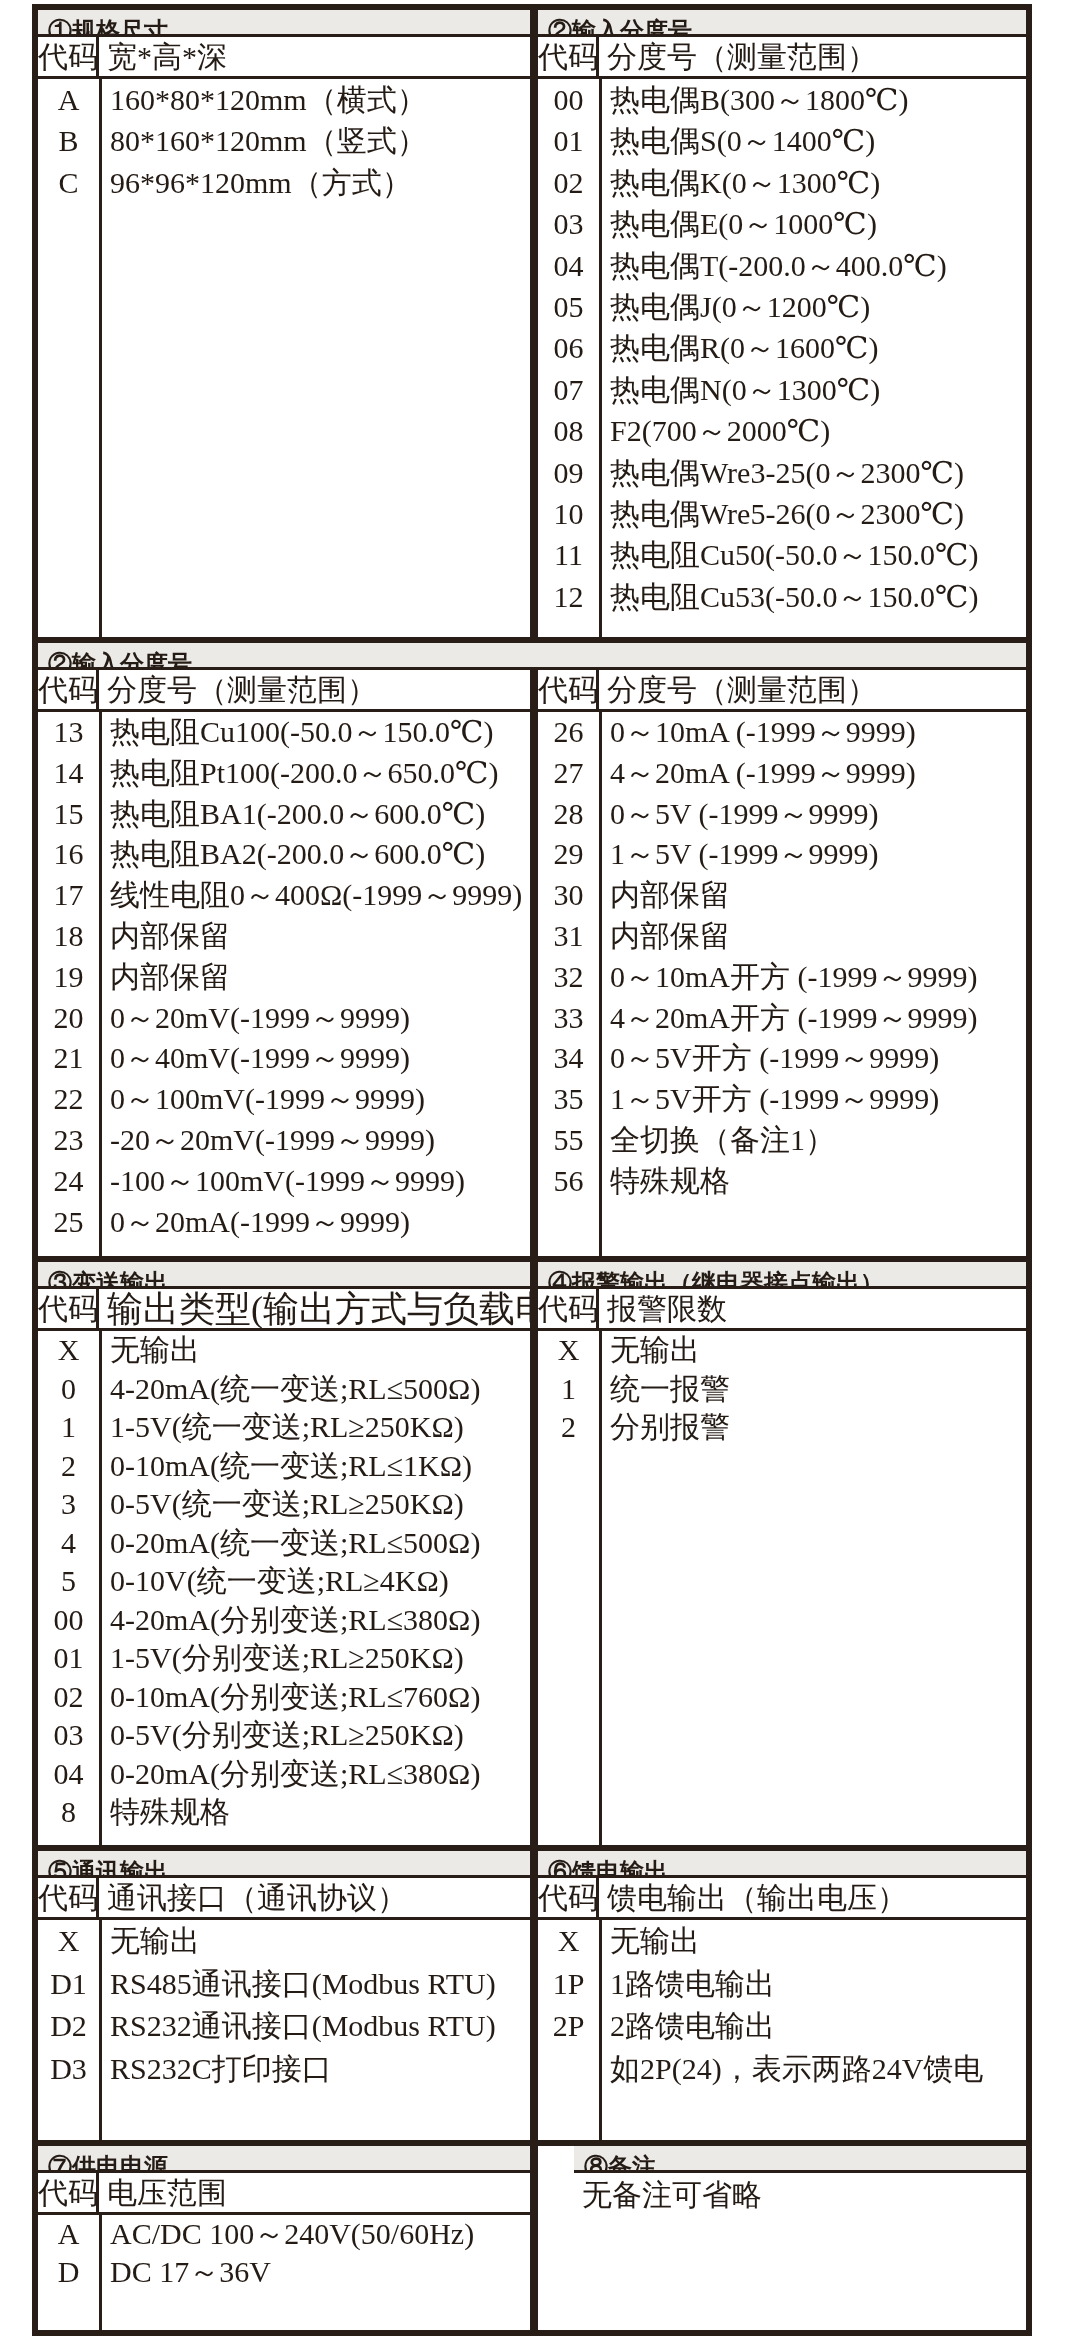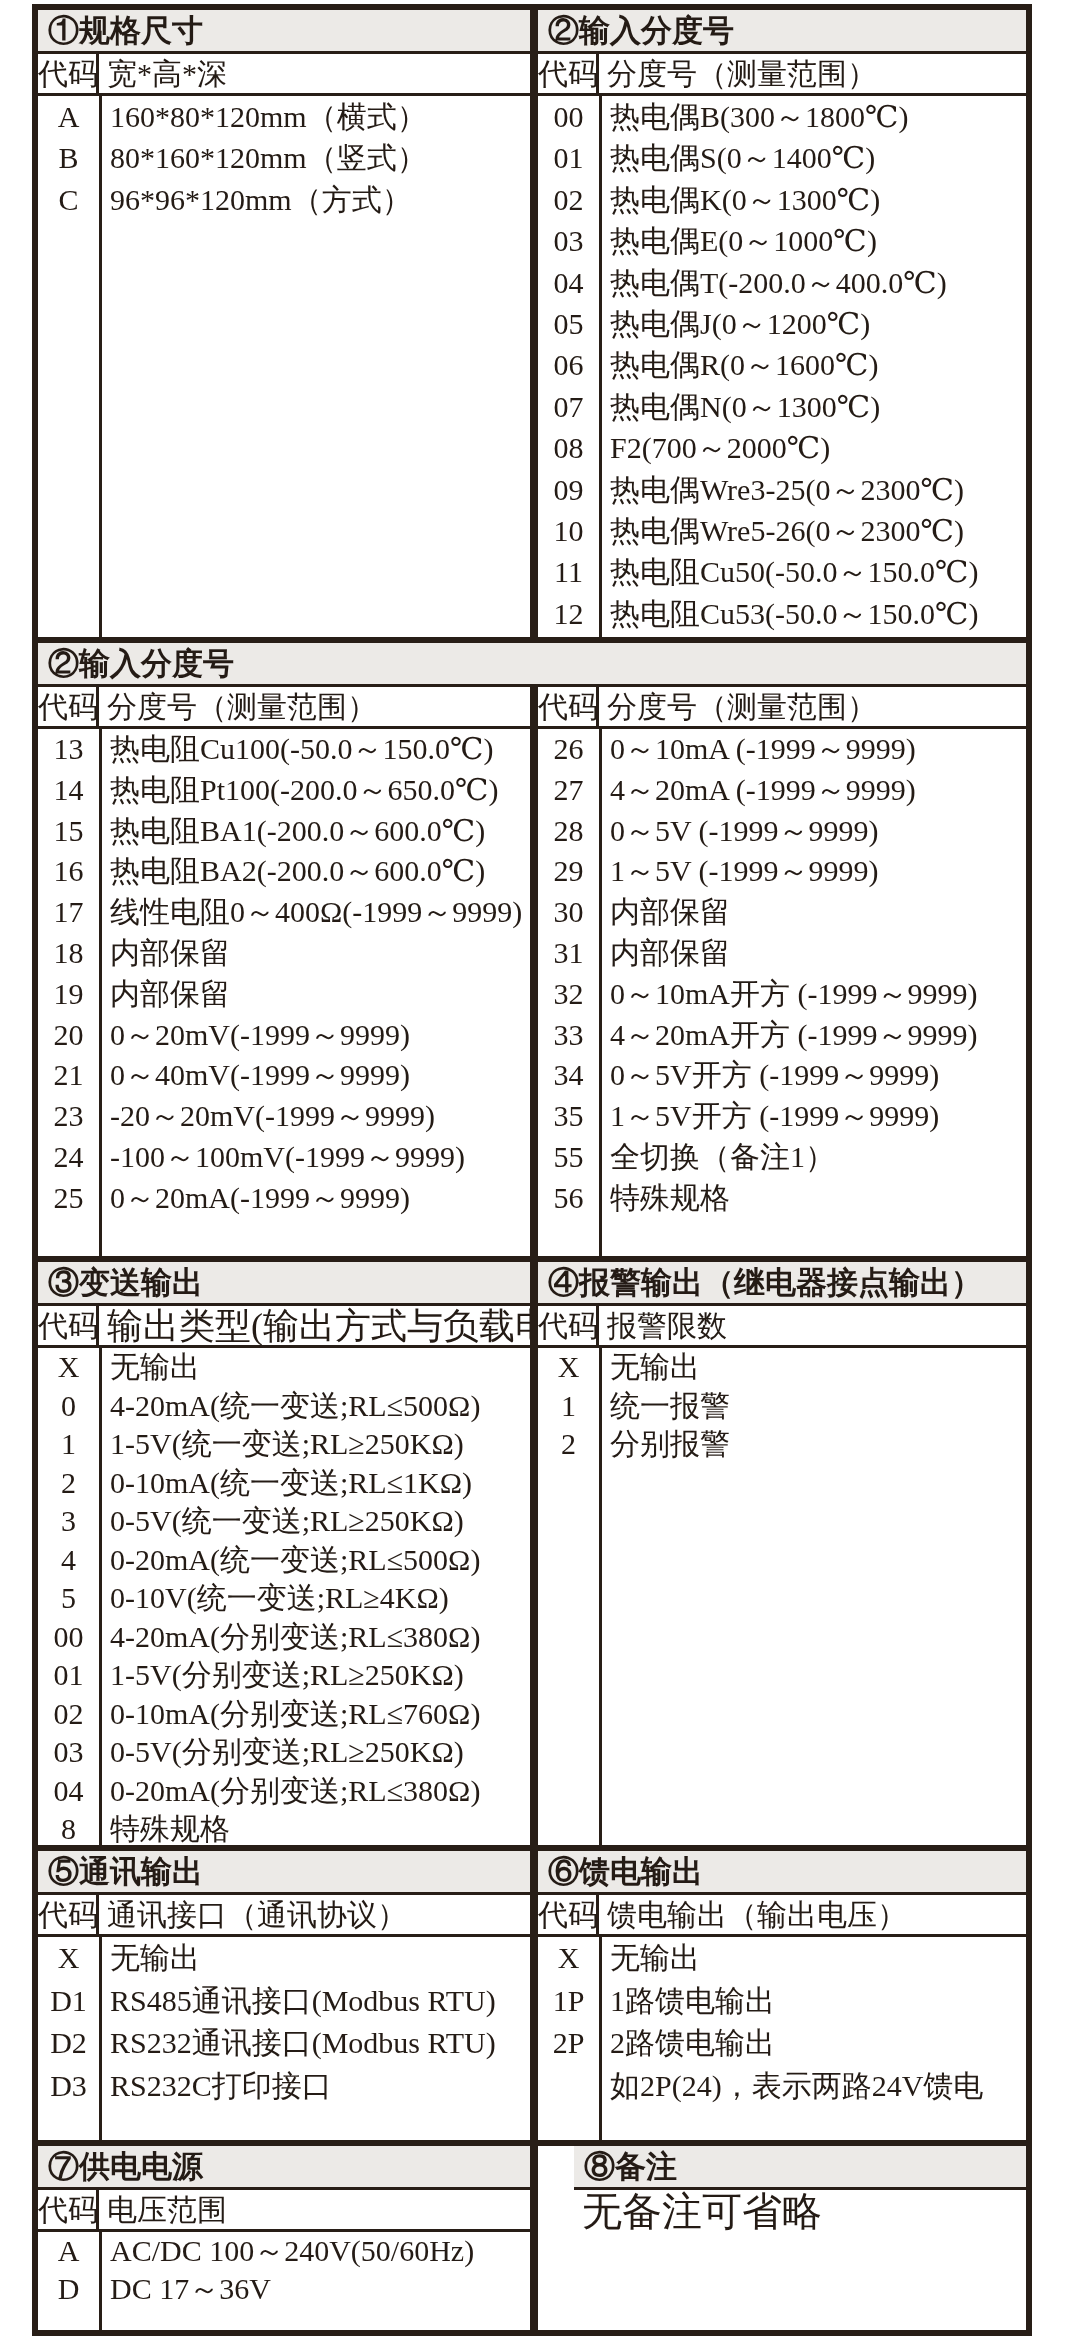--- a/index.html
+++ b/index.html
@@ -23,22 +23,22 @@
   .row-c { height: 589px; }
   .row-d { height: 295px; }
   .row-e { flex: 1; gap: 36px; }
   .half { display: flex; flex-direction: column; width: 500px; }
   .half.left  { border-right: 8px solid #281e17; }
   .half.right { flex: 1; border-right: none; }
   .twocol { display: flex; flex: 1; min-height: 0; }
   .band {
     background: #eceae7;
     font-weight: bold;
-    font-size: 31px;
-    height: 44px; line-height: 42px;
+    font-size: 24px;
+    height: 27px; line-height: 42px;
     padding-left: 10px;
     border-bottom: 3px solid #281e17;
     white-space: nowrap; overflow: hidden;
   }
   .colhead {
     display: flex; height: 42px;
     border-bottom: 3px solid #281e17;
     font-size: 30px; line-height: 40px;
     white-space: nowrap;
   }
@@ -60,21 +60,21 @@
     background: #281e17;
   }
   .rows.lh408 { line-height: 40.8px; }
   .rows.lh385 { line-height: 38.5px; }
   .rows.lh425 { line-height: 42.5px; }
   .rows.lh38  { line-height: 38px; }
   .trow { display: flex; white-space: nowrap; }
   .trow .c-code { width: 64px; text-align: center; padding-right: 3px; }
   .trow .c-desc { flex: 1; padding-left: 8px; overflow: hidden; }
   .note-area {
-    flex: 1; font-size: 40px; line-height: 44px;
+    flex: 1; font-size: 30px; line-height: 44px;
     padding-left: 8px; white-space: nowrap;
   }
 </style>
 </head>
 <body>
 
 <div class="sheet">
 
   <div class="srow row-a">
     <div class="half left">
@@ -200,20 +200,24 @@
             </div>
             <div class="trow">
               <div class="c-code">20</div>
               <div class="c-desc">0～20mV(-1999～9999)</div>
             </div>
             <div class="trow">
               <div class="c-code">21</div>
               <div class="c-desc">0～40mV(-1999～9999)</div>
             </div>
             <div class="trow">
+              <div class="c-code">22</div>
+              <div class="c-desc">0～100mV(-1999～9999)</div>
+            </div>
+            <div class="trow">
               <div class="c-code">23</div>
               <div class="c-desc">-20～20mV(-1999～9999)</div>
             </div>
             <div class="trow">
               <div class="c-code">24</div>
               <div class="c-desc">-100～100mV(-1999～9999)</div>
             </div>
             <div class="trow">
               <div class="c-code">25</div>
               <div class="c-desc">0～20mA(-1999～9999)</div>

